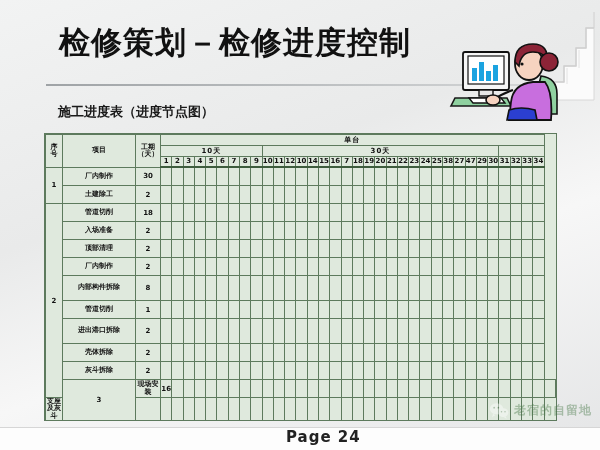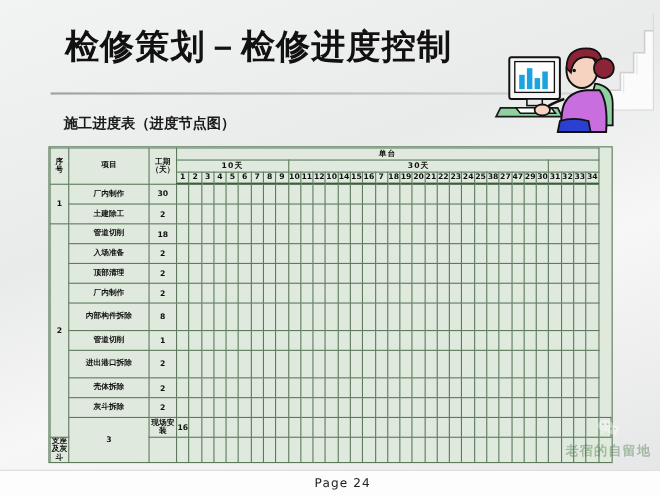--- a/index.html
+++ b/index.html
@@ -64,25 +64,25 @@
   tr.datarow.tall td{height:24px;}
   tr.thickline > td, tr.thickline > th{border-bottom:2px solid #3d5c3d;}
   td.seqcell{border-right:1px solid #5d7a5d;}
   
   .footbar{
     position:absolute;left:0;bottom:0;width:600px;height:22px;
     background:#fdfdfd;border-top:1px solid #d6d6d6;
   }
   .pagelabel{
     position:absolute;left:286px;bottom:4px;
-    font-size:11px;font-weight:400;color:#222;letter-spacing:1px;
+    font-size:15px;font-weight:700;color:#222;letter-spacing:1px;
   }
   .wm{
     position:absolute;right:8px;bottom:31px;
-    display:flex;align-items:center;gap:5px;opacity:.42;flex-direction:column;
+    display:flex;align-items:center;gap:5px;opacity:.42;
   }
   .wm-txt{font-size:12px;color:#4a7a4a;font-weight:700;letter-spacing:1px;}
   .wm-icon{width:20px;height:17px;}
 </style>
 </head>
 <body>
 
 <div id="slide">
 
   <div class="title">检修策划－检修进度控制</div>

